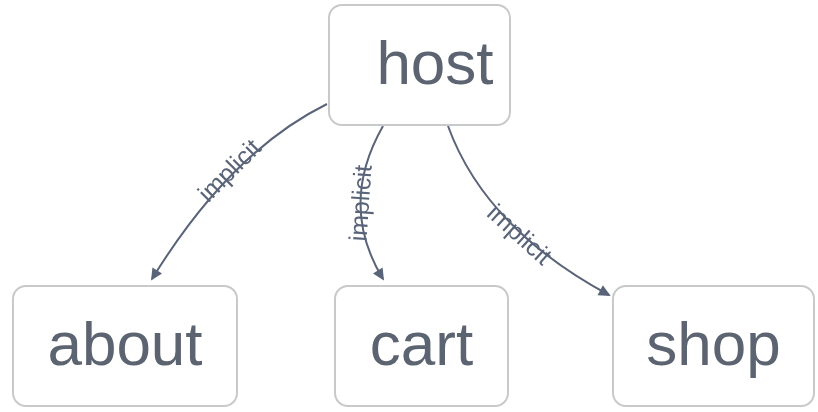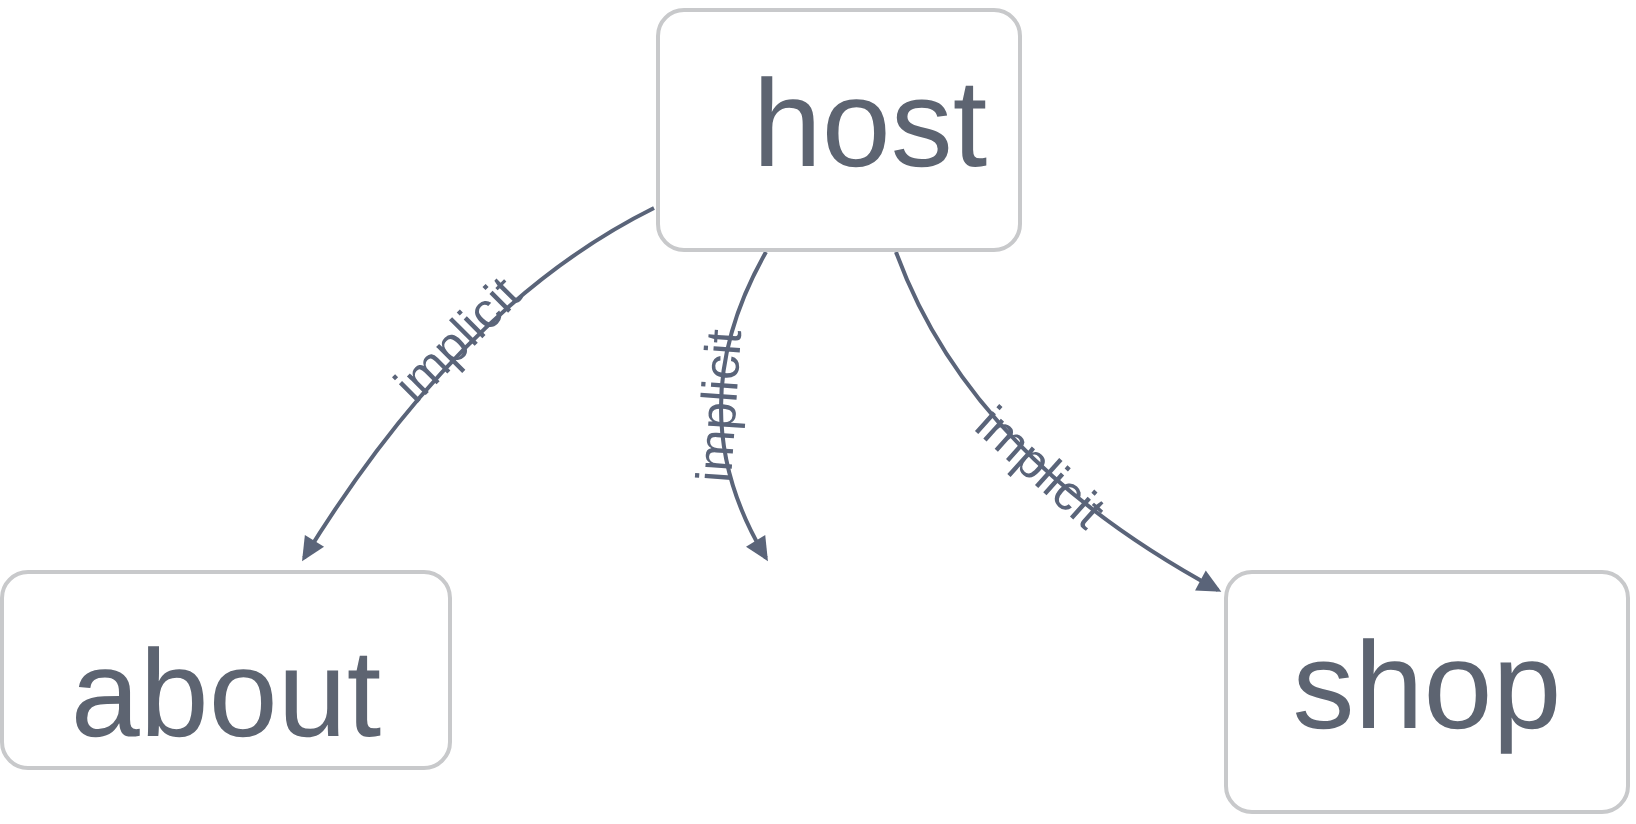--- a/index.html
+++ b/index.html
@@ -74,22 +74,25 @@
 
     <text class="edge-label" transform="translate(229 170) rotate(-45)">implicit</text>
     <text class="edge-label" transform="translate(360 203) rotate(-86)">implicit</text>
     <text class="edge-label" transform="translate(520 234) rotate(42)">implicit</text>
   </svg>
 
   <div class="node" style="left:328px; top:4px; width:183px; height:122px;padding-left:31px;">
     <span class="node-label">host</span>
   </div>
 
-  <div class="node" style="left:0; top:285px; width:226px; height:100px;align-items:flex-end;">
+  <div class="node" style="left:12px; top:285px; width:226px; height:122px;">
     <span class="node-label">about</span>
   </div>
 
+  <div class="node" style="left:334px; top:285px; width:175px; height:122px;">
+    <span class="node-label">cart</span>
+  </div>
 
   <div class="node" style="left:612px; top:285px; width:203px; height:122px;">
     <span class="node-label">shop</span>
   </div>
 
 </div>
 
 </body></html>

